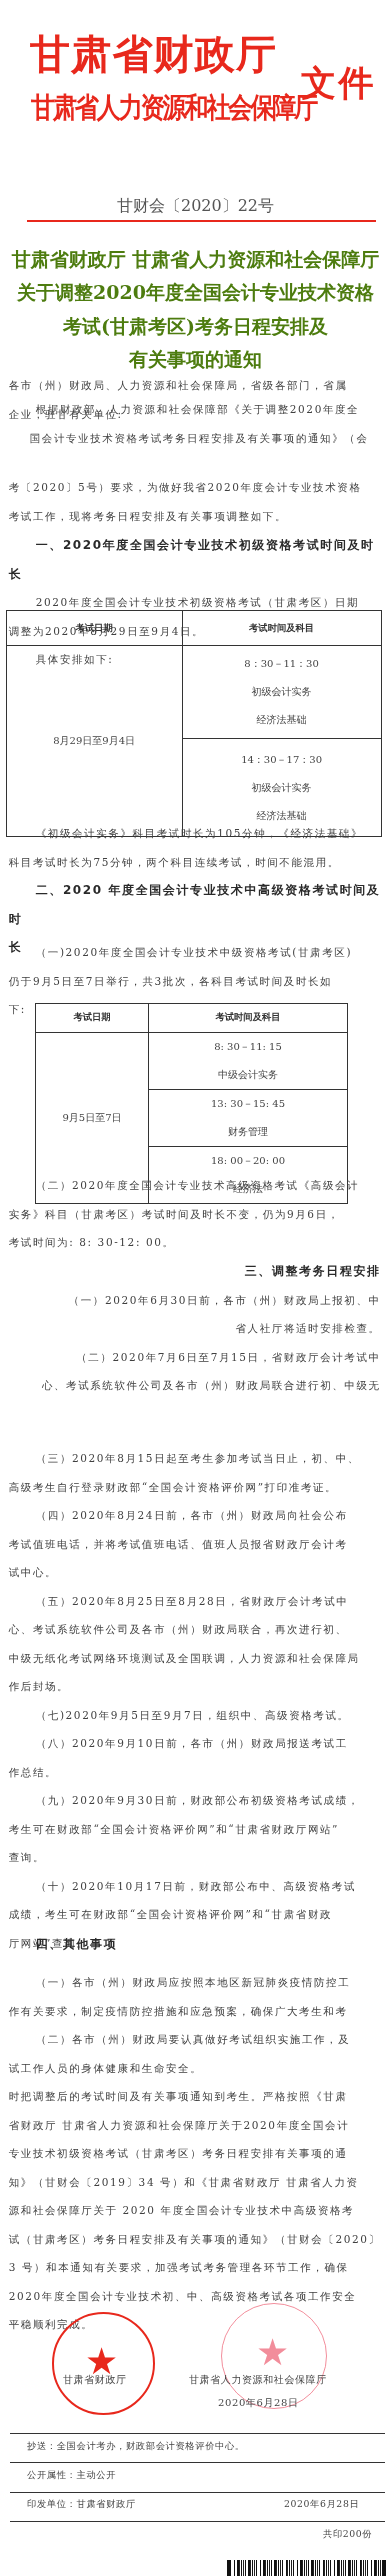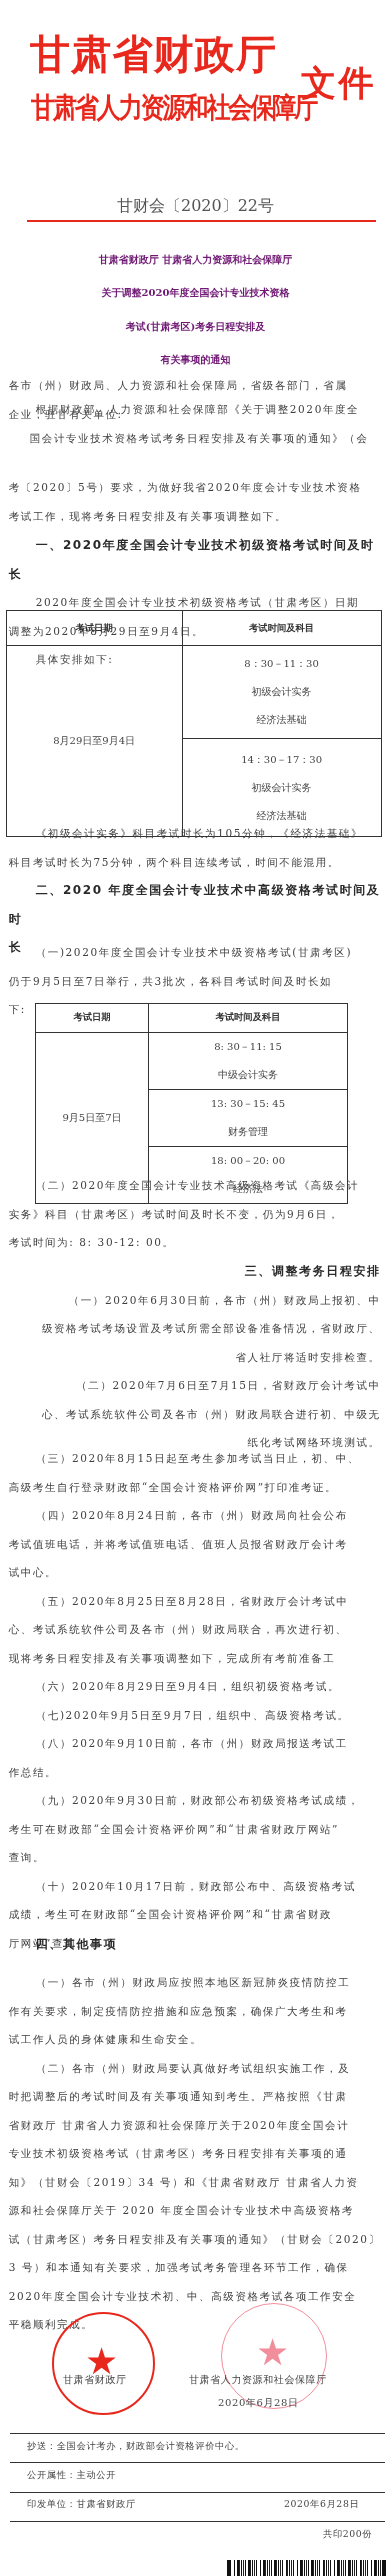--- a/index.html
+++ b/index.html
@@ -6,21 +6,21 @@
   body { width: 391px; height: 2576px; position: relative; overflow: hidden;
          font-family: "DejaVu Serif", "Liberation Serif", serif; color: #3a3a3a; }
   .abs { position: absolute; }
   .red { color: #e8281c; }
   .title1 { left: 30px; top: 27px; font-size: 40px; font-weight: bold; letter-spacing: 1.2px; white-space: nowrap; }
   .title2 { left: 31px; top: 89px; font-size: 28px; font-weight: bold; letter-spacing: -2.5px; white-space: nowrap; transform: scaleX(0.86); transform-origin: left; }
   .wenjian { left: 301px; top: 60px; font-size: 35px; font-weight: bold; letter-spacing: 2.5px; }
   .docno { left: 0; width: 391px; top: 196px; text-align: center; font-size: 16px; color: #555; }
   .redline { left: 27px; top: 220px; width: 349px; height: 1.9px; background: #e8281c; }
 
-  .heading { left: 0; width: 391px; text-align: center; font-size: 10px; font-weight: bold; color: #701a75; line-height: 35px; }
+  .heading { left: 0; width: 391px; text-align: center; font-size: 19px; font-weight: bold; color: #4d7c0f; line-height: 35px; }
   .p { left: 8.7px; width: 372px; font-size: 10.5px; line-height: 28.5px; letter-spacing: 1.6px; color: #404040; }
   .p .ind { display: inline-block; width: 27px; }
   .sec { font-family: "DejaVu Sans", "Liberation Sans", sans-serif; font-weight: bold; color: #2a2a2a; font-size: 12px; }
 
   table.t { position: absolute; border-collapse: collapse; font-size: 10px; color: #444; }
   table.t td, table.t th { border: 0.9px solid #333; text-align: center; padding: 0; }
   table.t th { font-family: "DejaVu Sans", "Liberation Sans", sans-serif; font-size: 9.3px; font-weight: bold; color: #333; }
   .cellline { line-height: 28px; }
 
   .seal { border-radius: 50%; border: 2.5px solid #e8281c; }
@@ -137,55 +137,53 @@
 
 <div class="abs p" style="top:1171px;">
   <div><span class="ind"></span><span>（二）2020年度全国会计专业技术高级资格考试《高级会计</span></div>
   <div>实务》科目（甘肃考区）考试时间及时长不变，仍为9月6日，</div>
   <div>考试时间为: 8: 30-12: 00。</div>
 </div>
 
 <div class="abs p" style="top:1257px;text-align:right;">
   <div class="sec"><span class="ind"></span><span>三、调整考务日程安排</span></div>
   <div><span class="ind"></span><span>（一）2020年6月30日前，各市（州）财政局上报初、中</span></div>
-  <div>级资格考试考场设置及考试所需全部设备准备情况，省财政厅、</div>
   <div>省人社厅将适时安排检查。</div>
   <div><span class="ind"></span><span>（二）2020年7月6日至7月15日，省财政厅会计考试中</span></div>
   <div>心、考试系统软件公司及各市（州）财政局联合进行初、中级无</div>
-  <div>纸化考试网络环境测试。</div>
 </div>
 <div class="abs p" style="top:1444px;">
   <div><span class="ind"></span><span>（三）2020年8月15日起至考生参加考试当日止，初、中、</span></div>
   <div>高级考生自行登录财政部“全国会计资格评价网”打印准考证。</div>
   <div><span class="ind"></span><span>（四）2020年8月24日前，各市（州）财政局向社会公布</span></div>
   <div>考试值班电话，并将考试值班电话、值班人员报省财政厅会计考</div>
   <div>试中心。</div>
   <div><span class="ind"></span><span>（五）2020年8月25日至8月28日，省财政厅会计考试中</span></div>
   <div>心、考试系统软件公司及各市（州）财政局联合，再次进行初、</div>
-  <div>现将考务日程安排及有关事项调整如下，完成所有考前准备工</div>
-  <div><span class="ind"></span><span>（六）2020年8月29日至9月4日，组织初级资格考试。</span></div>
+  <div>中级无纸化考试网络环境测试及全国联调，人力资源和社会保障局</div>
+  <div>作后封场。</div>
   <div><span class="ind"></span><span>（七)2020年9月5日至9月7日，组织中、高级资格考试。</span></div>
   <div><span class="ind"></span><span>（八）2020年9月10日前，各市（州）财政局报送考试工</span></div>
   <div>作总结。</div>
   <div><span class="ind"></span><span>（九）2020年9月30日前，财政部公布初级资格考试成绩，</span></div>
   <div>考生可在财政部“全国会计资格评价网”和“甘肃省财政厅网站”</div>
   <div>查询。</div>
   <div><span class="ind"></span><span>（十）2020年10月17日前，财政部公布中、高级资格考试</span></div>
   <div>成绩，考生可在财政部“全国会计资格评价网”和“甘肃省财政</div>
   <div>厅网站”查询。</div>
 </div>
 
 <div class="abs p" style="top:1930px;">
   <div class="sec"><span class="ind"></span><span>四、其他事项</span></div>
 </div>
 <div class="abs p" style="top:1968px;">
   <div><span class="ind"></span><span>（一）各市（州）财政局应按照本地区新冠肺炎疫情防控工</span></div>
   <div>作有关要求，制定疫情防控措施和应急预案，确保广大考生和考</div>
+  <div><span class="ind"></span><span>（二）各市（州）财政局要认真做好考试组织实施工作，及</span></div>
   <div>试工作人员的身体健康和生命安全。</div>
-  <div><span class="ind"></span><span>（二）各市（州）财政局要认真做好考试组织实施工作，及</span></div>
   <div>时把调整后的考试时间及有关事项通知到考生。严格按照《甘肃</div>
   <div>省财政厅  甘肃省人力资源和社会保障厅关于2020年度全国会计</div>
   <div>专业技术初级资格考试（甘肃考区）考务日程安排有关事项的通</div>
   <div>知》（甘财会〔2019〕34 号）和《甘肃省财政厅  甘肃省人力资</div>
   <div>源和社会保障厅关于 2020 年度全国会计专业技术中高级资格考</div>
   <div>试（甘肃考区）考务日程安排及有关事项的通知》（甘财会〔2020〕</div>
   <div>3 号）和本通知有关要求，加强考试考务管理各环节工作，确保</div>
   <div>2020年度全国会计专业技术初、中、高级资格考试各项工作安全</div>
   <div>平稳顺利完成。</div>
 </div>

